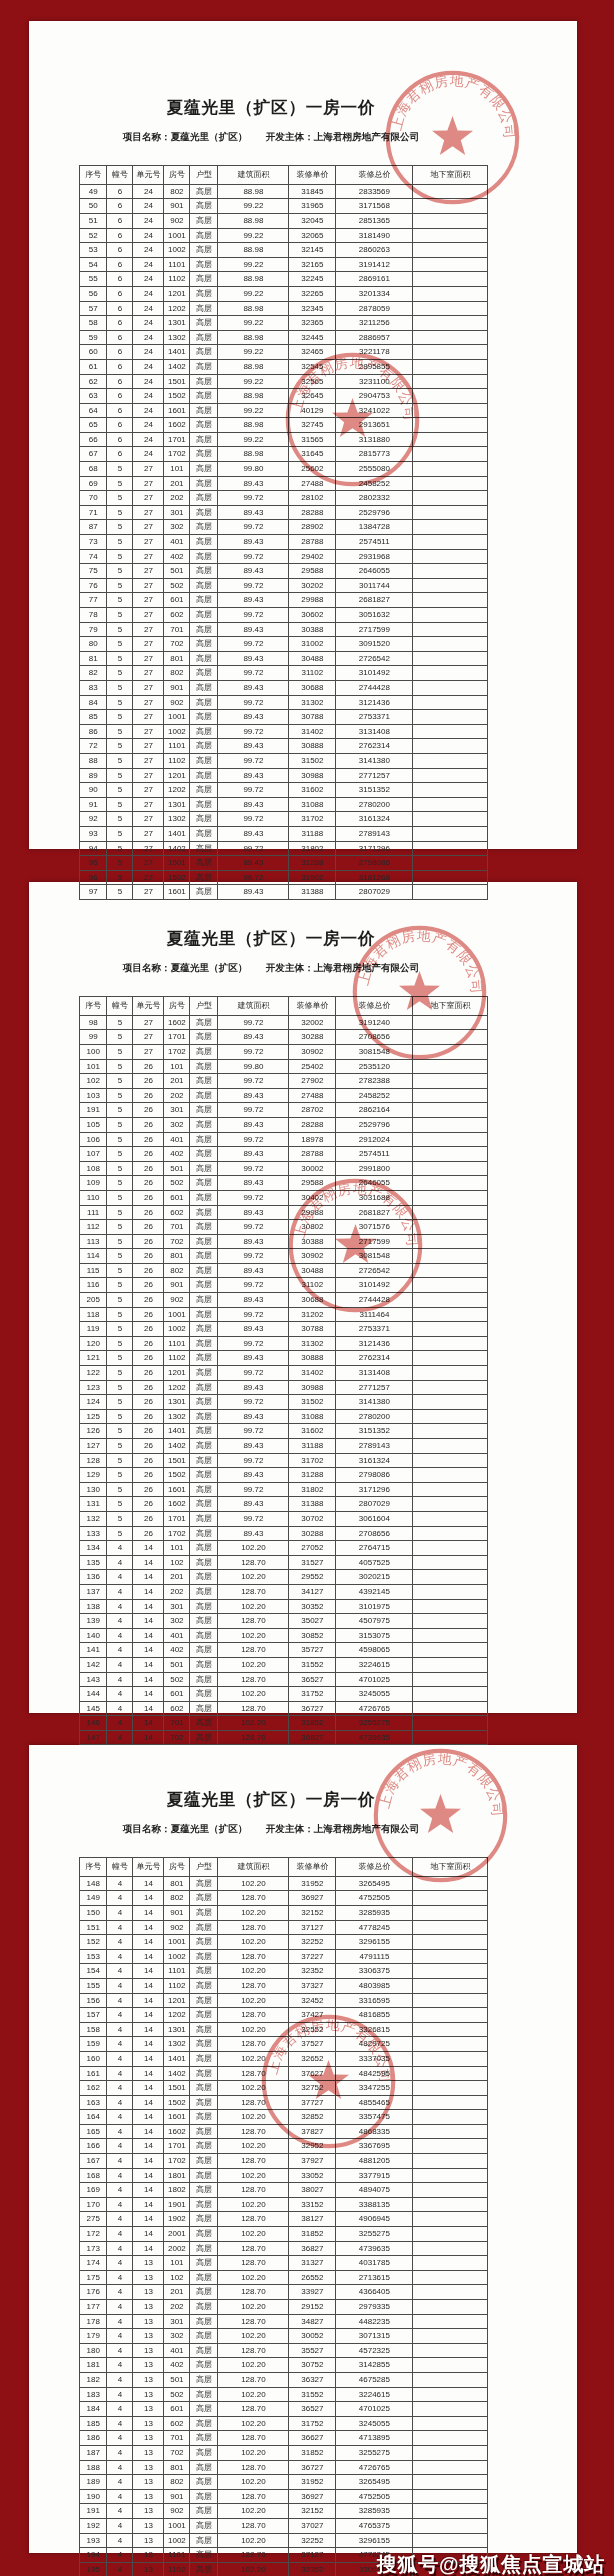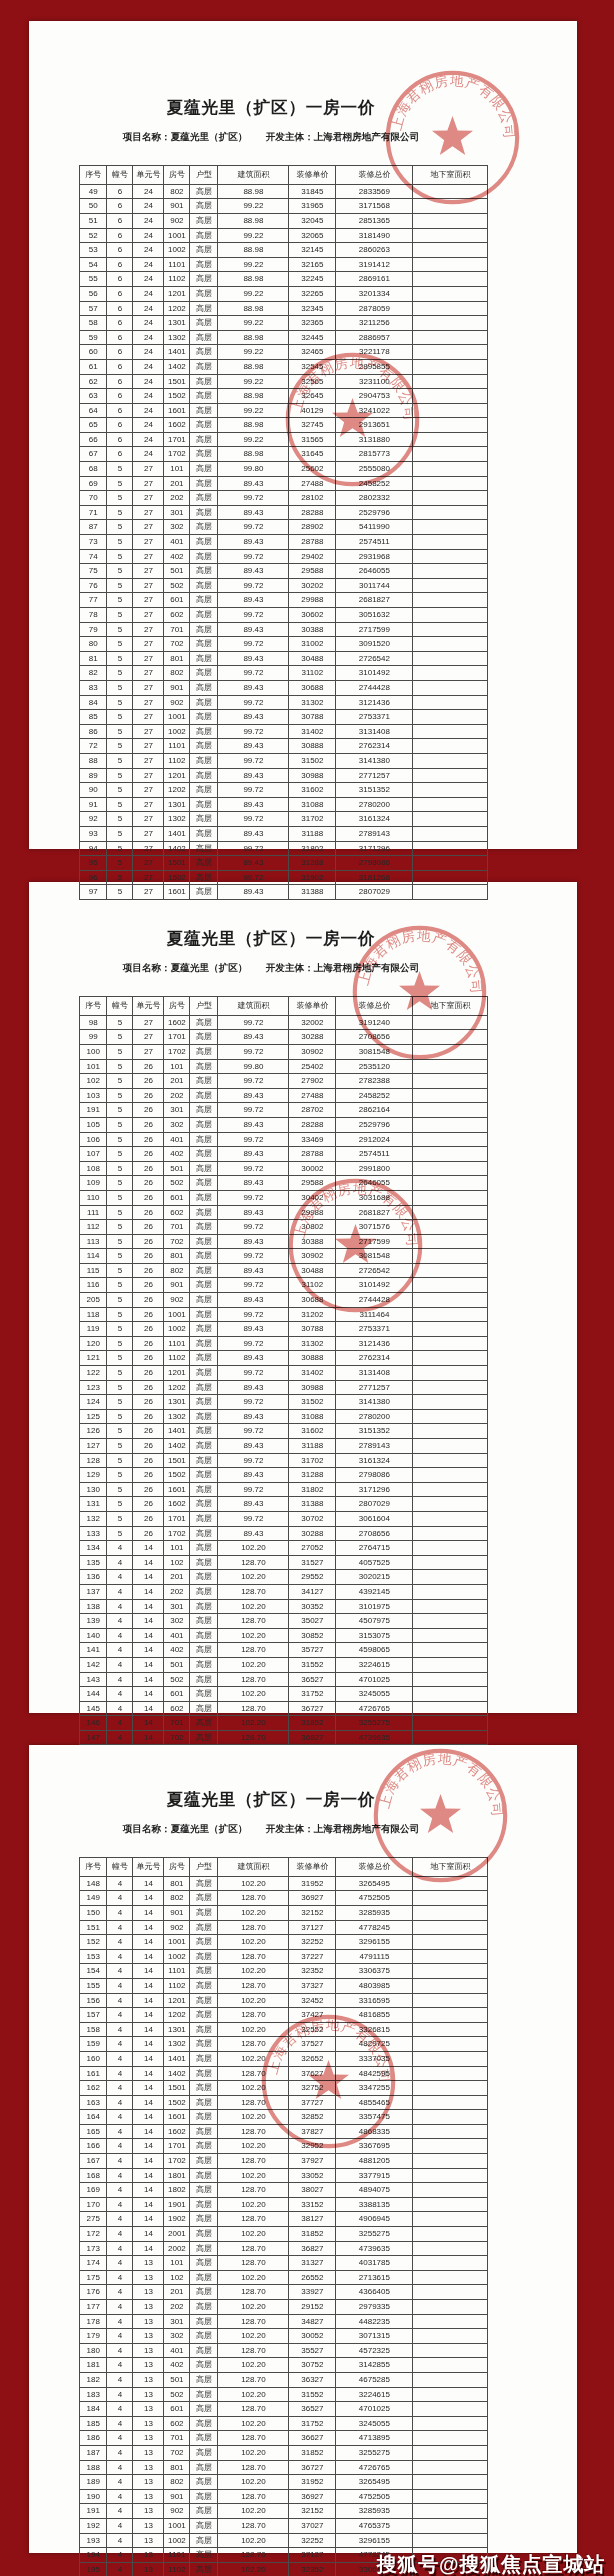--- a/index.html
+++ b/index.html
@@ -339,21 +339,21 @@
               <td></td>
             </tr>
             <tr>
               <td>87</td>
               <td>5</td>
               <td>27</td>
               <td>302</td>
               <td>高层</td>
               <td>99.72</td>
               <td>28902</td>
-              <td>5411990</td>
+              <td>1384728</td>
               <td></td>
             </tr>
             <tr>
               <td>73</td>
               <td>5</td>
               <td>27</td>
               <td>401</td>
               <td>高层</td>
               <td>89.43</td>
               <td>28788</td>
@@ -767,21 +767,21 @@
               <td>2529796</td>
               <td></td>
             </tr>
             <tr>
               <td>106</td>
               <td>5</td>
               <td>26</td>
               <td>401</td>
               <td>高层</td>
               <td>99.72</td>
-              <td>33469</td>
+              <td>18978</td>
               <td>2912024</td>
               <td></td>
             </tr>
             <tr>
               <td>107</td>
               <td>5</td>
               <td>26</td>
               <td>402</td>
               <td>高层</td>
               <td>89.43</td>

